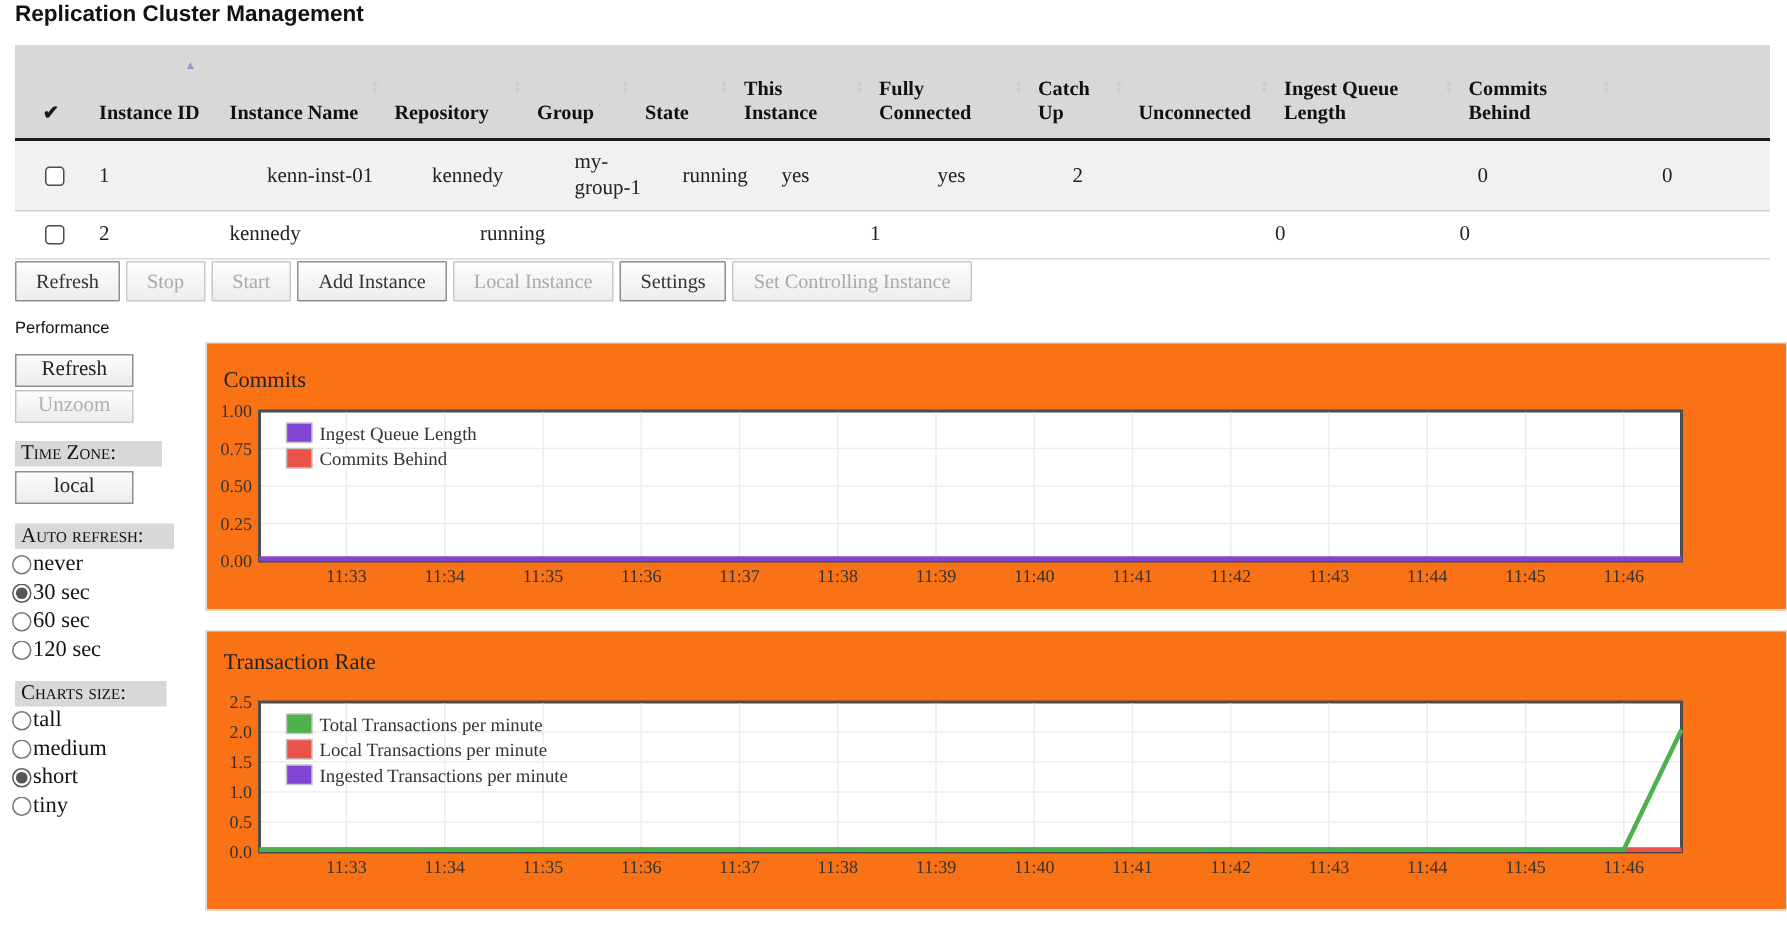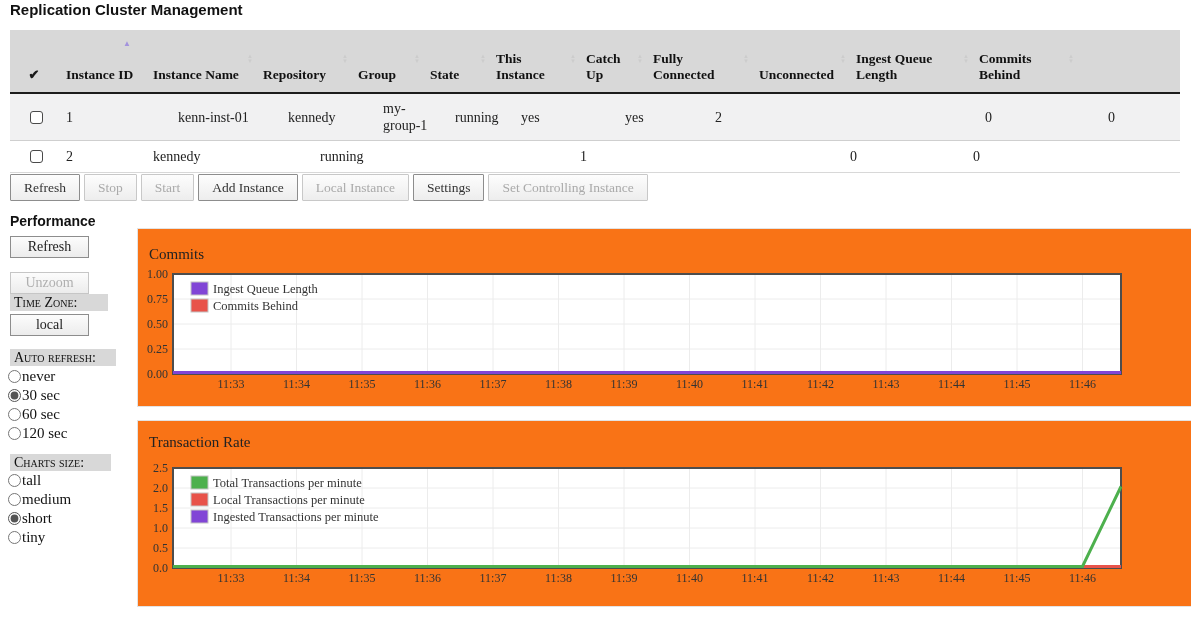--- a/index.html
+++ b/index.html
@@ -44,21 +44,21 @@
   .actions { position:absolute; left:10px; top:174px; display:flex; gap:4px; }
   .btn {
     font-family:"Liberation Serif", serif; font-size:13.5px; height:27px; padding:0 13px;
     background:linear-gradient(#fdfdfd,#ededed); border:1px solid #8d8d8d; color:#333;
     border-radius:1px; cursor:pointer;
   }
   .btn:disabled { border-color:#c8c8c8; color:#aaa; cursor:default; }
   
   .perf-title {
     position:absolute; left:10px; top:213px;
-    font-family:"Liberation Sans", sans-serif; font-weight:bold; font-size:14px; color:#111;
+    font-family:"Liberation Sans", sans-serif; font-weight:normal; font-size:11px; color:#111;
   }
   .side-btn {
     position:absolute; left:10px; width:79px; height:22px;
     font-family:"Liberation Serif", serif; font-size:14px;
     background:linear-gradient(#fcfcfc,#ececec); border:1px solid #8d8d8d; color:#222; cursor:pointer;
   }
   .side-btn:disabled { border-color:#c6c6c6; color:#b0b0b0; cursor:default; }
   .side-label {
     position:absolute; left:10px; background:#d8d8d8; color:#111;
     font-variant:small-caps; font-size:14px; line-height:17px; padding:0 4px; height:17px;
@@ -124,29 +124,29 @@
             <div>▼</div>
           </span>
         </div>
         <div class="t-cell" style="width: 90px;">
           <span>This Instance</span>
           <span class="sort-faint">
             <div>▲</div>
             <div>▼</div>
           </span>
         </div>
+        <div class="t-cell" style="width: 106px;">
+          <span>Fully Connected</span>
+          <span class="sort-faint">
+            <div>▲</div>
+            <div>▼</div>
+          </span>
+        </div>
         <div class="t-cell" style="width: 67px;">
           <span>Catch Up</span>
-          <span class="sort-faint">
-            <div>▲</div>
-            <div>▼</div>
-          </span>
-        </div>
-        <div class="t-cell" style="width: 106px;">
-          <span>Fully Connected</span>
           <span class="sort-faint">
             <div>▲</div>
             <div>▼</div>
           </span>
         </div>
         <div class="t-cell" style="width: 97px;">
           <span>Unconnected</span>
           <span class="sort-faint">
             <div>▲</div>
             <div>▼</div>
@@ -208,21 +208,21 @@
       <button class="btn" disabled="">Start</button>
       <button class="btn">Add Instance</button>
       <button class="btn" disabled="">Local Instance</button>
       <button class="btn">Settings</button>
       <button class="btn" disabled="">Set Controlling Instance</button>
     </div>
 
   <div class="perf-title">Performance</div>
 
   <button class="side-btn" style="top:236px">Refresh</button>
-  <button class="side-btn" style="top:272px" disabled="">Unzoom</button>
+  <button class="side-btn" style="top:260px" disabled="">Unzoom</button>
 
   <div class="side-label" style="top:294px; min-width:98px">Time Zone:</div>
   <button class="side-btn" style="top:314px">local</button>
 
   <div class="side-label" style="top:349px; min-width:106px">Auto refresh:</div>
   <div class="radio-group" style="top:367px" id="auto-refresh-group">
       <label class="radio-row">
         <input type="radio" name="auto-refresh" style="">
         <span>never</span>
       </label>

